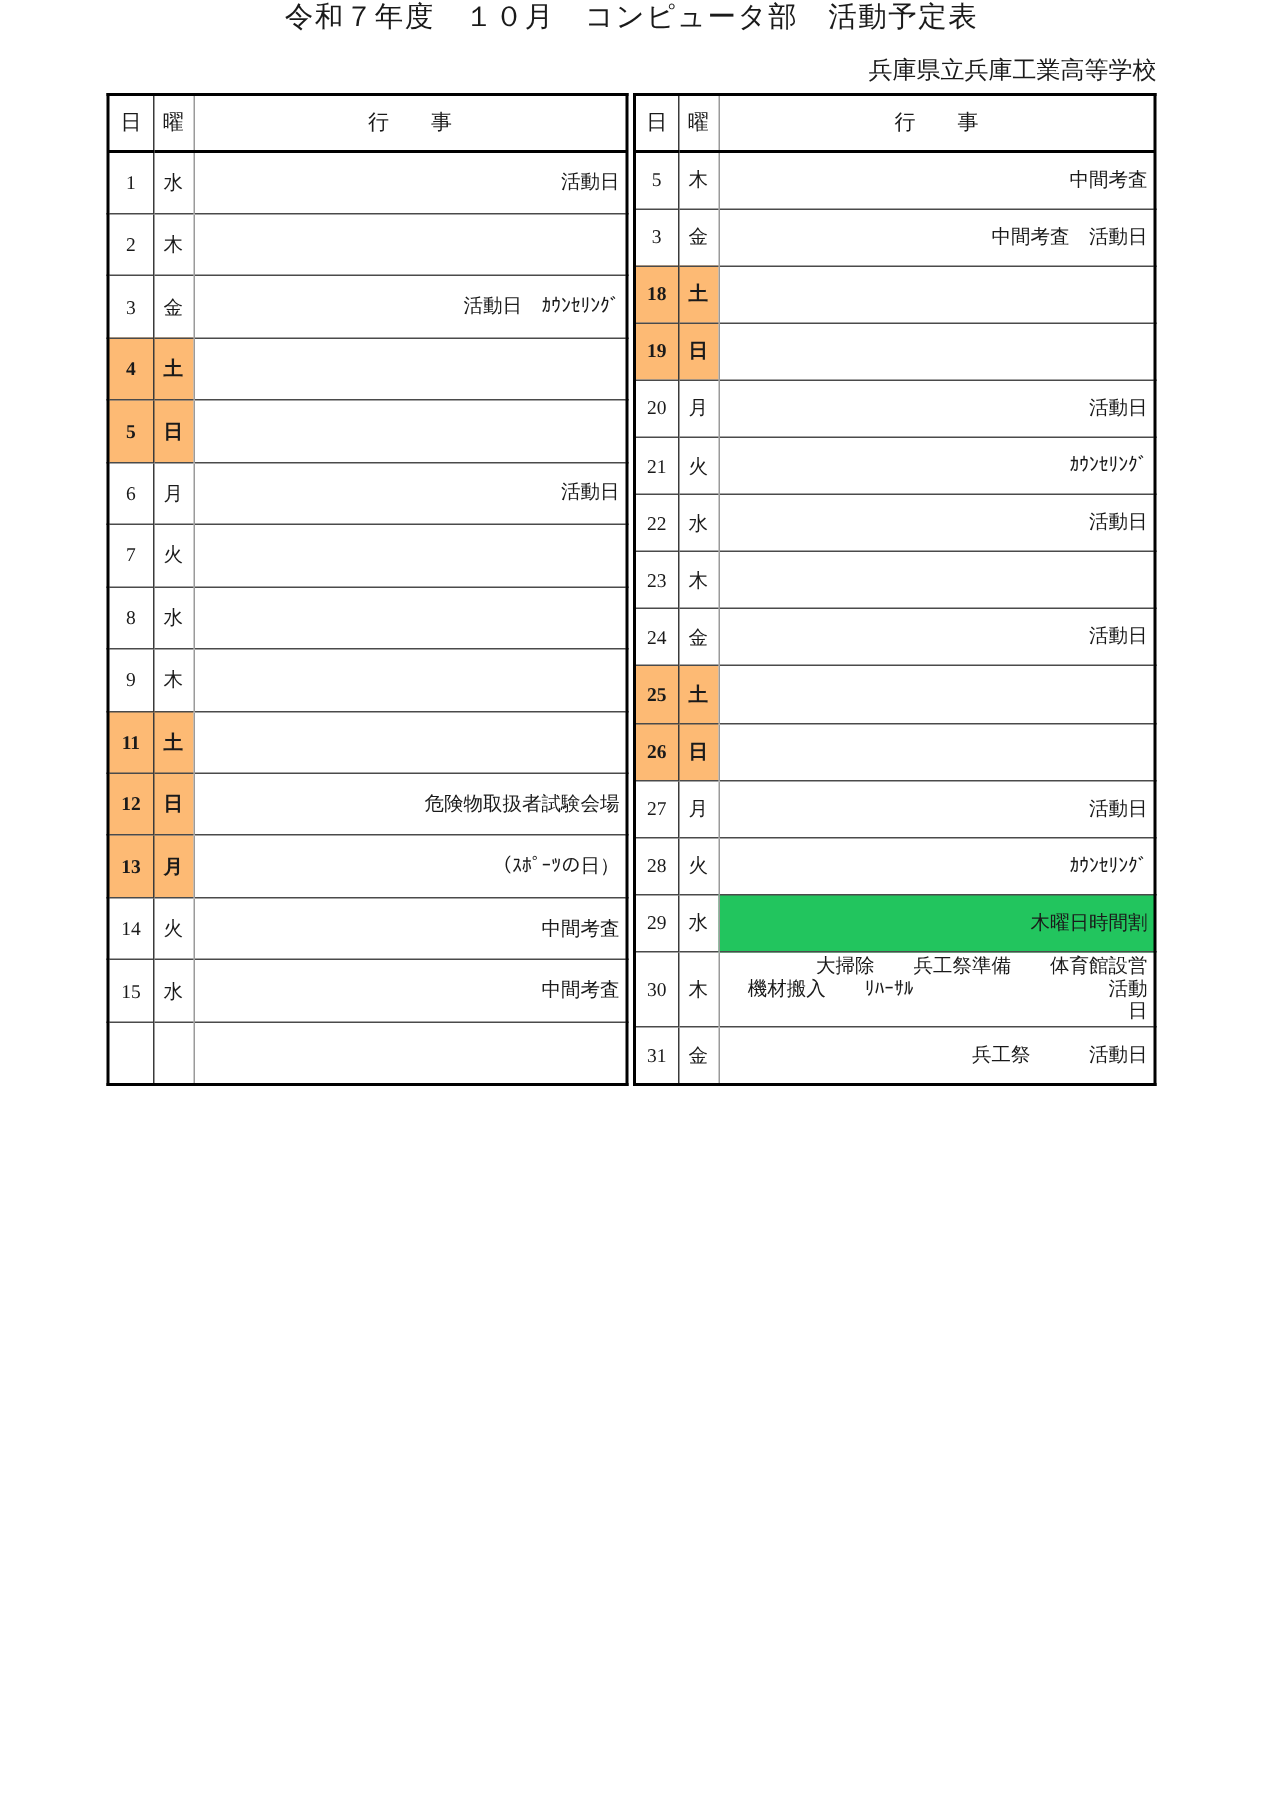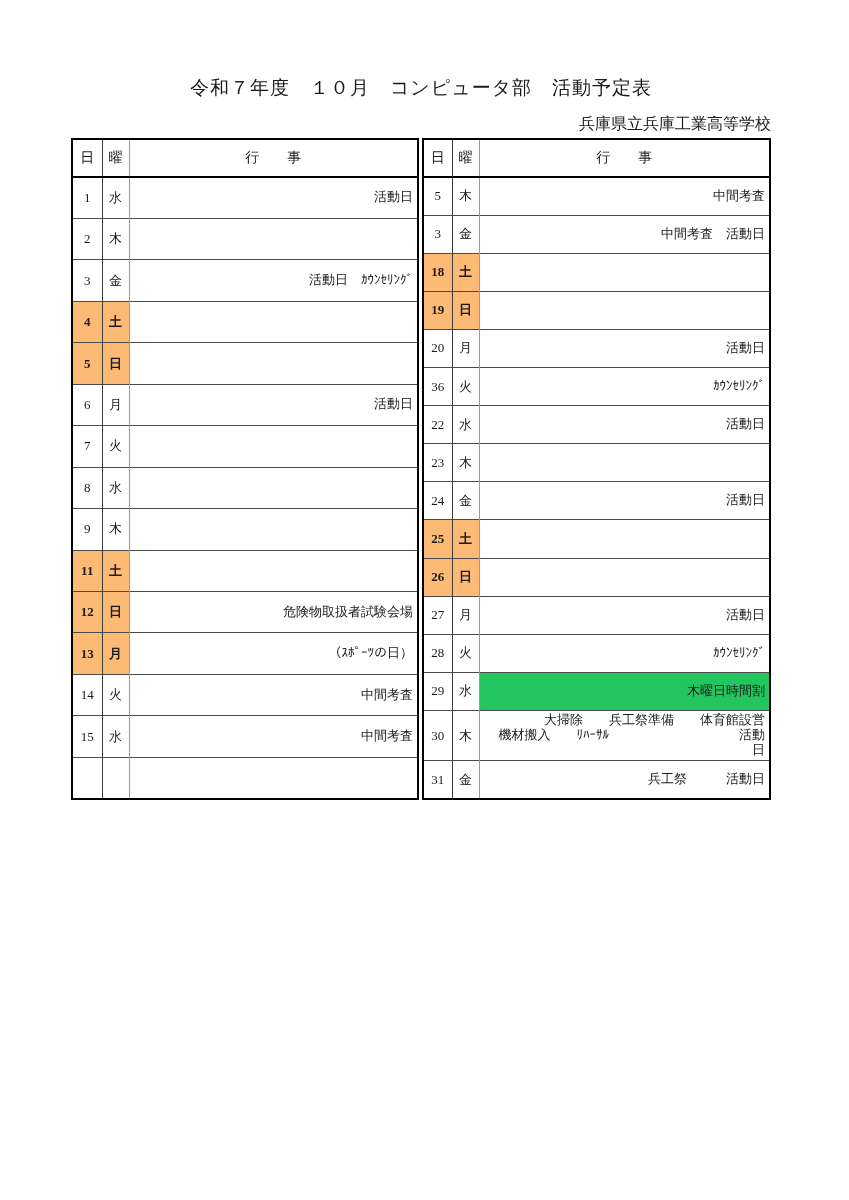--- a/index.html
+++ b/index.html
@@ -4,21 +4,21 @@
 <style>
   * { margin:0; padding:0; box-sizing:border-box; }
   html,body { background:#ffffff; }
   body {
     width:849px; height:1200px;
     font-family:"Liberation Serif","DejaVu Serif",serif;
     color:#1a1a1a;
     position:relative;
     overflow:hidden;
   }
-  .content { width:700px; margin-left:71px; padding-top:76px; }
+  .content { width:700px; margin-left:71px; }
   .title {
     font-size:19px; text-align:center; letter-spacing:1px;
     line-height:24px; white-space:pre;
   }
   .subtitle {
     font-size:16px; text-align:right; margin-top:14px; margin-bottom:5px;
     line-height:19px;
   }
   .tables { display:flex; gap:3px; height:662px; }
   table {
@@ -175,21 +175,21 @@
             <td class="c-day">19</td>
             <td class="c-wd">日</td>
             <td class="c-ev"></td>
           </tr>
           <tr>
             <td class="c-day">20</td>
             <td class="c-wd">月</td>
             <td class="c-ev">活動日</td>
           </tr>
           <tr>
-            <td class="c-day">36</td>
+            <td class="c-day">21</td>
             <td class="c-wd">火</td>
             <td class="c-ev">ｶｳﾝｾﾘﾝｸﾞ</td>
           </tr>
           <tr>
             <td class="c-day">22</td>
             <td class="c-wd">水</td>
             <td class="c-ev">活動日</td>
           </tr>
           <tr>
             <td class="c-day">23</td>

